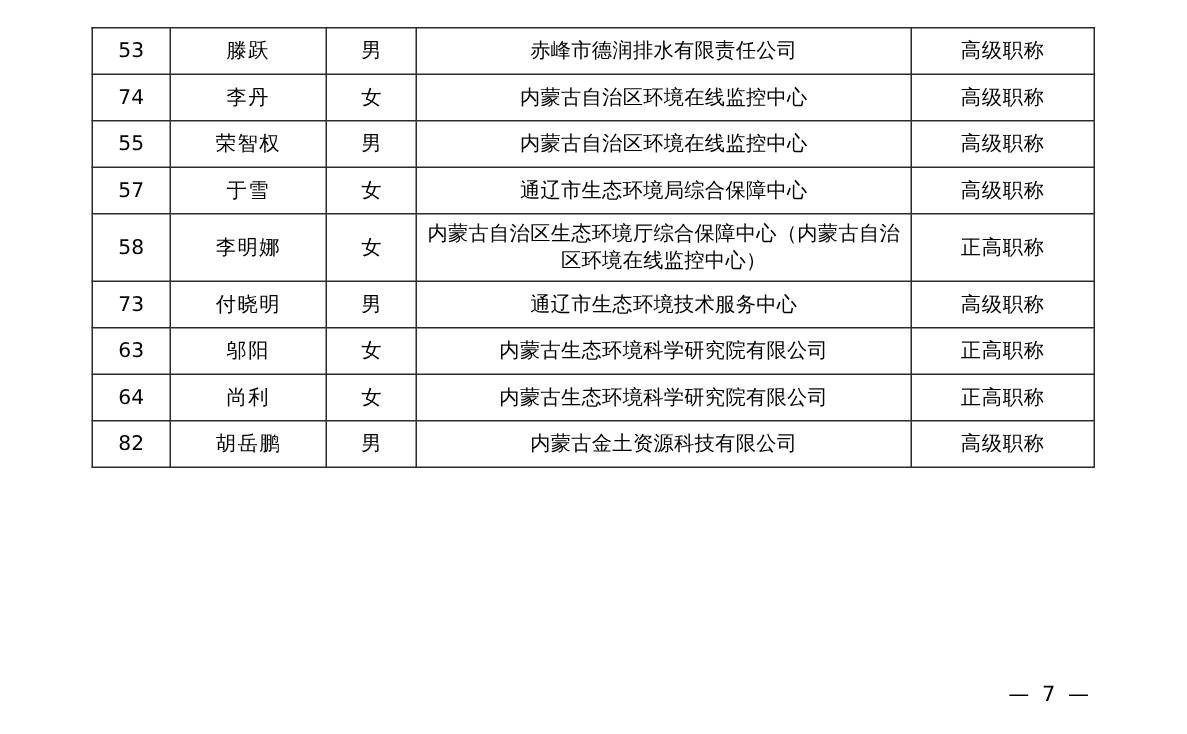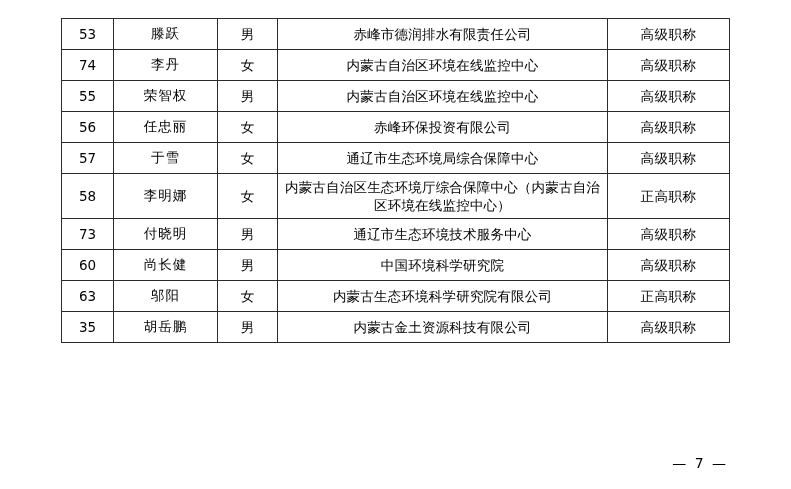--- a/index.html
+++ b/index.html
@@ -89,27 +89,20 @@
         <td class="title">高级职称</td>
       </tr>
       <tr>
         <td class="num">55</td>
         <td class="name">荣智权</td>
         <td class="sex">男</td>
         <td class="unit">内蒙古自治区环境在线监控中心</td>
         <td class="title">高级职称</td>
       </tr>
       <tr>
-        <td class="num">56</td>
-        <td class="name">任忠丽</td>
-        <td class="sex">女</td>
-        <td class="unit">赤峰环保投资有限公司</td>
-        <td class="title">高级职称</td>
-      </tr>
-      <tr>
         <td class="num">57</td>
         <td class="name">于雪</td>
         <td class="sex">女</td>
         <td class="unit">通辽市生态环境局综合保障中心</td>
         <td class="title">高级职称</td>
       </tr>
       <tr>
         <td class="num">58</td>
         <td class="name">李明娜</td>
         <td class="sex">女</td>
@@ -117,35 +110,35 @@
         <td class="title">正高职称</td>
       </tr>
       <tr>
         <td class="num">73</td>
         <td class="name">付晓明</td>
         <td class="sex">男</td>
         <td class="unit">通辽市生态环境技术服务中心</td>
         <td class="title">高级职称</td>
       </tr>
       <tr>
-        <td class="num">60</td>
-        <td class="name">尚长健</td>
-        <td class="sex">男</td>
-        <td class="unit">中国环境科学研究院</td>
-        <td class="title">高级职称</td>
-      </tr>
-      <tr>
         <td class="num">63</td>
         <td class="name">邬阳</td>
         <td class="sex">女</td>
         <td class="unit">内蒙古生态环境科学研究院有限公司</td>
         <td class="title">正高职称</td>
       </tr>
       <tr>
-        <td class="num">35</td>
+        <td class="num">64</td>
+        <td class="name">尚利</td>
+        <td class="sex">女</td>
+        <td class="unit">内蒙古生态环境科学研究院有限公司</td>
+        <td class="title">正高职称</td>
+      </tr>
+      <tr>
+        <td class="num">82</td>
         <td class="name">胡岳鹏</td>
         <td class="sex">男</td>
         <td class="unit">内蒙古金土资源科技有限公司</td>
         <td class="title">高级职称</td>
       </tr>
     </tbody>
   </table>
 
   <div class="page-number">— 7 —</div>
 

